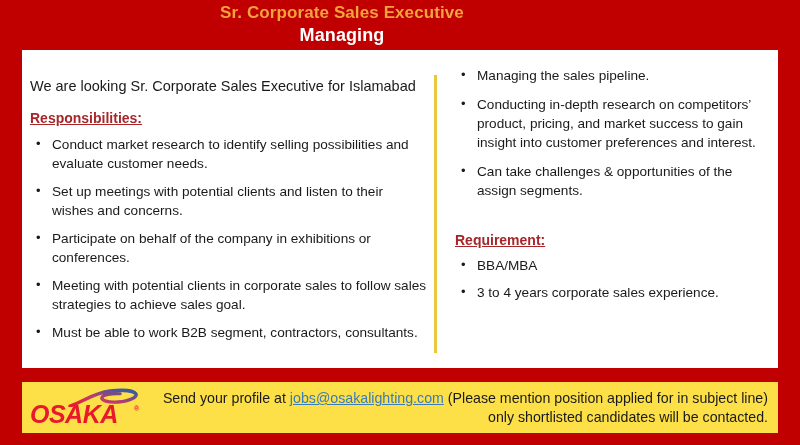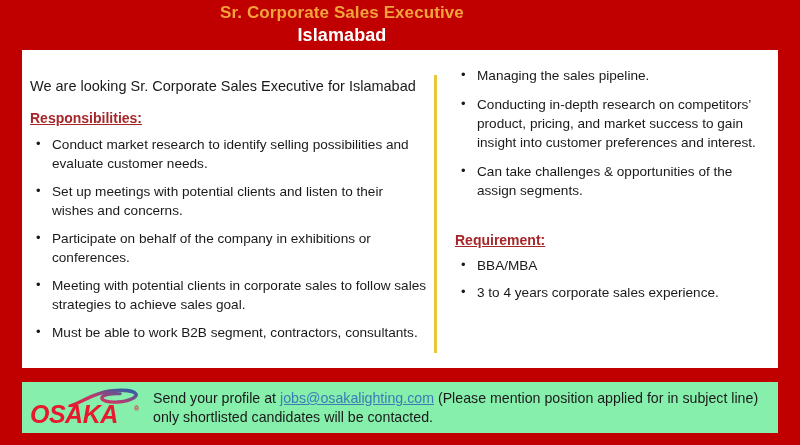--- a/index.html
+++ b/index.html
@@ -144,22 +144,23 @@
     margin-bottom: 8px;
   }
 
   
   .footer-panel {
     position: absolute;
     left: 22px;
     top: 382px;
     width: 756px;
     height: 51px;
-    background: #86efac;
-    box-sizing: border-box;
+    background: #fde047;
+    box-sizing: border-box;
+    text-align: right;
   }
 
   .logo {
     position: absolute;
     left: 8px;
     top: 3px;
     width: 116px;
     height: 45px;
   }
   .logo-swoosh {
@@ -204,21 +205,21 @@
     text-decoration: underline;
   }
 </style>
 </head>
 <body>
 
 <div id="poster">
 
   <div class="header">
     <div class="job-title">Sr. Corporate Sales Executive</div>
-    <div class="job-location">Islamabad</div>
+    <div class="job-location">Managing</div>
   </div>
 
   <div class="main-panel">
 
     <div class="divider"></div>
 
     <div class="col-left">
       <p class="intro">We are looking Sr. Corporate Sales Executive for Islamabad</p>
 
       <div class="section-head-wrap">

